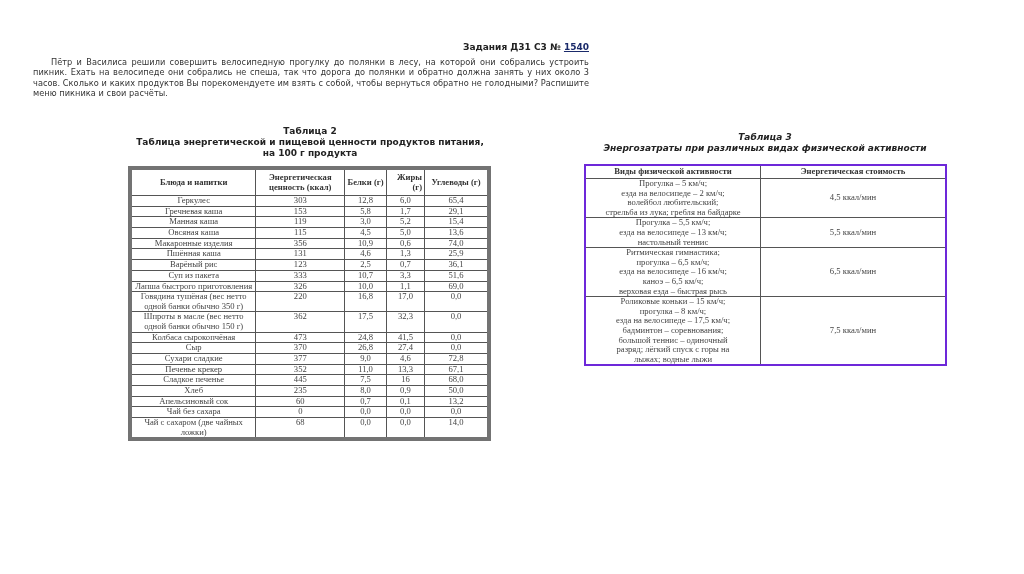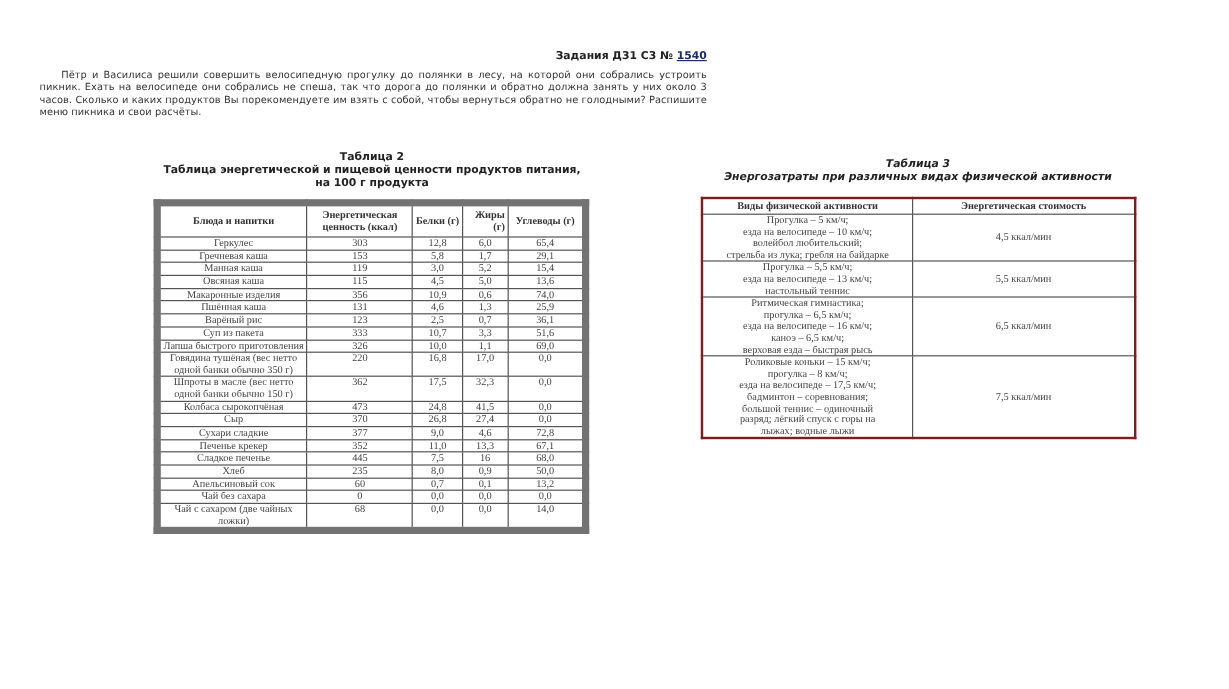--- a/index.html
+++ b/index.html
@@ -21,25 +21,25 @@
   }
   .cap2 { left: 128px; top: 126px; width: 364px; }
   .cap3 { left: 580px; top: 132px; width: 370px; font-style: italic; }
 
   table {
     position: absolute; border-collapse: collapse; font-family: "Liberation Serif", serif;
     color: #444; font-size: 8.6px; line-height: 9.6px;
   }
   table td, table th { border: 1px solid #555; padding: 0 2px; text-align: center; vertical-align: top; }
   table th { font-weight: bold; color: #333; vertical-align: middle; }
-  .t2 { left: 128px; top: 166px; width: 363px; border: 6px solid #737373; }
+  .t2 { left: 128px; top: 166px; width: 363px; border: 4px solid #737373; }
   .t2 th { height: 25px; }
   .t2 td { height: 9.7px; }
   .t2 .c1 { width: 126px; } .t2 .c2 { width: 86px; } .t2 .c3 { width: 38px; } .t2 .c4 { width: 34px; text-align: right; } .t2 .c5 { width: 60px; }
-  .t3 { left: 584px; top: 164px; width: 363px; border: 2px solid #7f1d1d; }
+  .t3 { left: 584px; top: 164px; width: 363px; border: 2px solid #6d28d9; }
   .t3 th { height: 12px; }
   .t3 td.act { width: 170px; }
   .t3 td.cost { vertical-align: middle; text-align: center; }
 </style>
 </head>
 <body>
 
 <div class="task">
   <div class="task-title">
     <span>Задания Д31 С3 № </span><span class="num">1540</span>
@@ -216,21 +216,21 @@
   <thead>
     <tr>
       <th>Виды физической активности</th>
       <th>Энергетическая стоимость</th>
     </tr>
   </thead>
   <tbody id="t3body">
       <tr>
         <td class="act">
           <div>Прогулка – 5 км/ч;</div>
-          <div>езда на велосипеде – 10 км/ч;</div>
+          <div>езда на велосипеде – 2 км/ч;</div>
           <div>волейбол любительский;</div>
           <div>стрельба из лука; гребля на байдарке</div>
         </td>
         <td class="cost">4,5 ккал/мин</td>
       </tr>
       <tr>
         <td class="act">
           <div>Прогулка – 5,5 км/ч;</div>
           <div>езда на велосипеде – 13 км/ч;</div>
           <div>настольный теннис</div>

